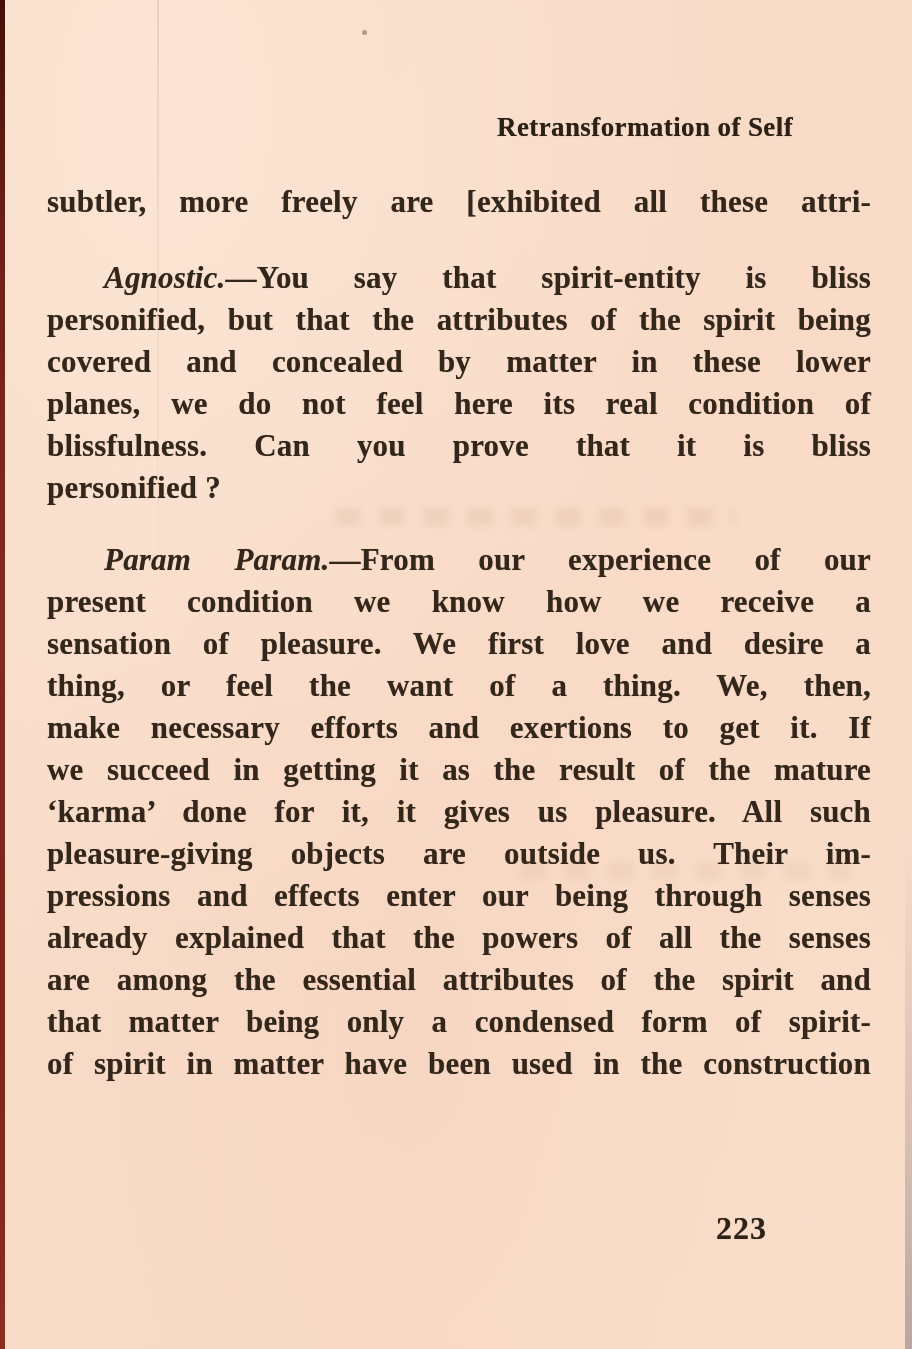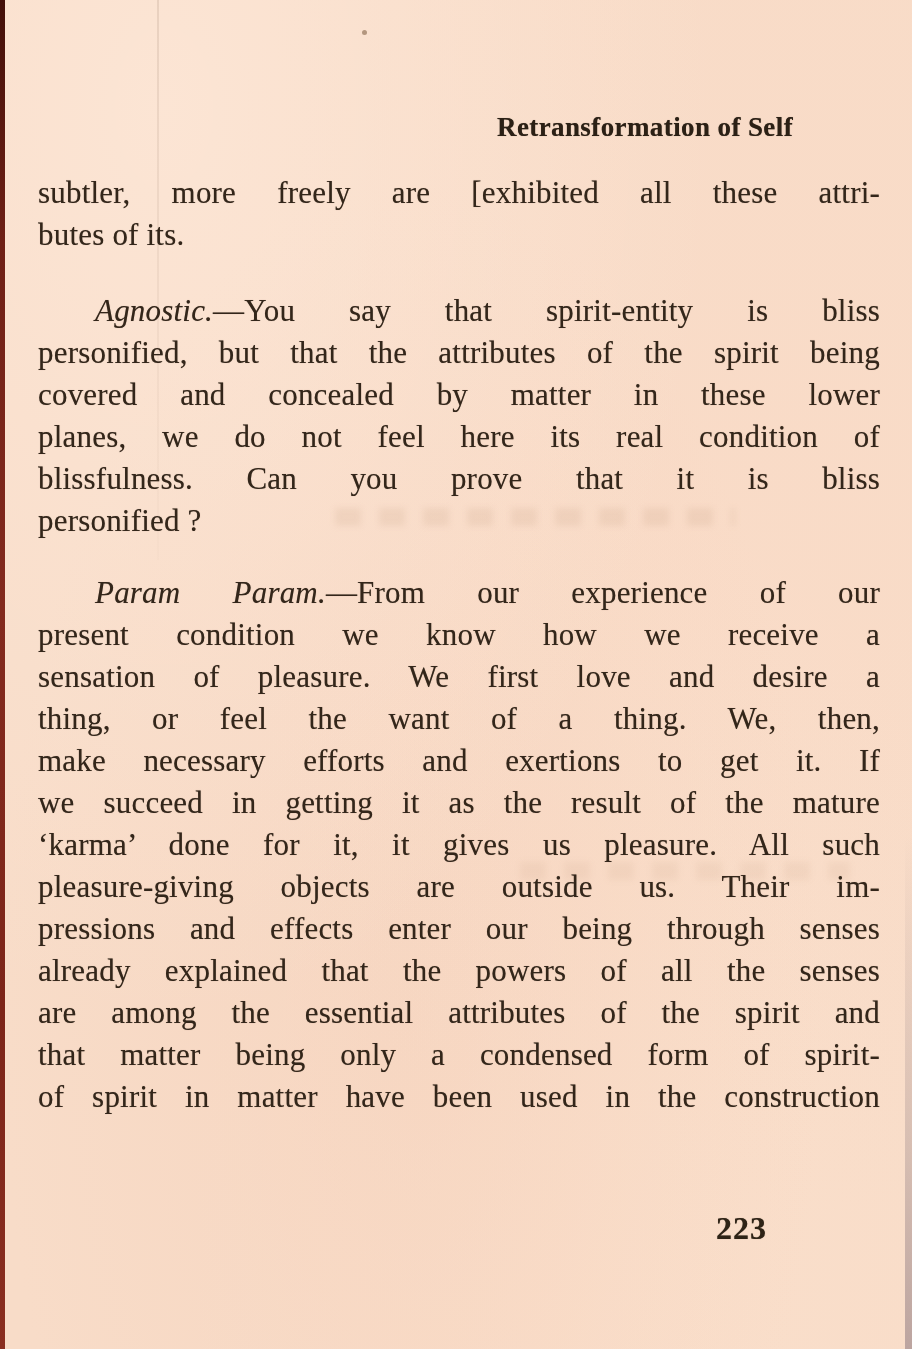--- a/index.html
+++ b/index.html
@@ -51,21 +51,21 @@
     position: absolute; top: 112px; left: 497px; width: 310px;
     font-weight: bold; font-size: 27px; letter-spacing: 0.4px;
     color: #2b2015; text-shadow: 0 0 0.7px rgba(43,32,21,0.55);
     white-space: nowrap;
   }
   .page-body {
     position: absolute; left: 38px; top: 172px; width: 842px;
     font-size: 31px; line-height: 42px; letter-spacing: 0.2px;
     color: #33261a; text-shadow: 0 0 0.7px rgba(51,38,26,0.45);
   }
-  .paragraph { margin: 0; }
+  .paragraph { margin: 9px; font-weight: bold; }
   .paragraph + .paragraph { margin-top: 34px; }
   .paragraph:last-child { margin-top: 30px; }
   .line { text-align: justify; text-align-last: justify; }
   .line.line-left { text-align-last: left; }
   .line.line-indent { padding-left: 57px; }
   .line i { font-style: italic; }
   .page-number {
     position: absolute; top: 1210px; left: 716px;
     font-size: 32px; font-weight: bold; letter-spacing: 1px;
     color: #2e2316; text-shadow: 0 0 0.7px rgba(46,35,22,0.5);
@@ -80,21 +80,20 @@
   <div class="crease"></div>
   <div class="speck"></div>
   <div class="ghost ghost-1"></div>
   <div class="ghost ghost-2"></div>
 
   <div class="running-header">Retransformation of Self</div>
 
   <div class="page-body">
       <div class="paragraph">
         <div class="line">subtler, more freely are [exhibited all these attri-</div>
-        <div class="line line-left">butes of its.</div>
       </div>
       <div class="paragraph">
         <div class="line line-indent"><i>Agnostic.</i>—You say that spirit-entity is bliss</div>
         <div class="line">personified, but that the attributes of the spirit being</div>
         <div class="line">covered and concealed by matter in these lower</div>
         <div class="line">planes, we do not feel here its real condition of</div>
         <div class="line">blissfulness.  Can you prove that it is bliss</div>
         <div class="line line-left">personified ?</div>
       </div>
       <div class="paragraph">

